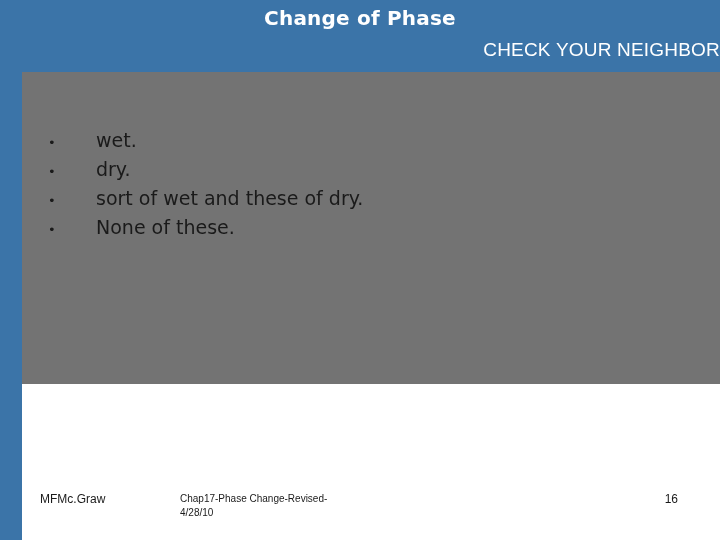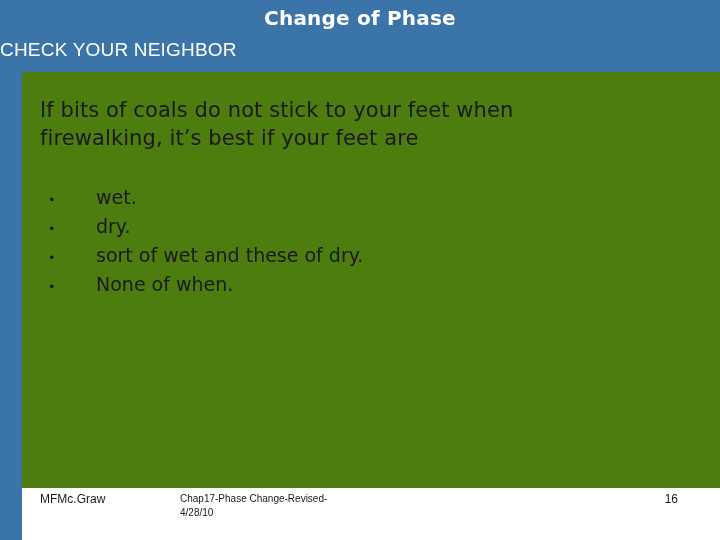--- a/index.html
+++ b/index.html
@@ -9,22 +9,22 @@
   body {
     width: 720px;
     height: 540px;
     background: #ffffff;
     font-family: "DejaVu Sans", sans-serif;
     overflow: hidden;
   }
   .slide {
     position: relative;
     width: 720px;
-    height: 488px;
-    background: #4d7c0f;
+    height: 384px;
+    background: #737373;
     box-sizing: border-box;
   }
   .header-band {
     position: absolute;
     left: 0;
     top: 0;
     width: 720px;
     height: 72px;
     background: #3b74a8;
   }
@@ -38,21 +38,21 @@
     font-family: "DejaVu Sans", sans-serif;
     font-size: 20px;
     font-weight: bold;
     letter-spacing: 0.2px;
   }
   .header-subtitle {
     position: absolute;
     left: 0;
     top: 39px;
     width: 720px;
-    text-align: left;
+    text-align: right;
     color: #ffffff;
     font-family: "Liberation Sans", sans-serif;
     font-size: 19px;
     font-weight: normal;
     letter-spacing: 0.2px;
   }
   .left-rail {
     position: absolute;
     left: 0;
     top: 72px;
@@ -138,42 +138,41 @@
   <div class="header-band"></div>
 
   <div class="header-title">Change of Phase</div>
 
   <div class="header-subtitle">CHECK YOUR NEIGHBOR</div>
 
   <div class="left-rail"></div>
 
   <div class="content">
 
-    <div class="question">If bits of coals do not stick to your feet when firewalking, it’s best if your feet are</div>
 
     <div class="choices">
 
       <div class="choice-row">
         <span class="bullet">•</span>
         <span class="choice-text">wet.</span>
       </div>
 
       <div class="choice-row">
         <span class="bullet">•</span>
         <span class="choice-text">dry.</span>
       </div>
 
       <div class="choice-row">
         <span class="bullet">•</span>
         <span class="choice-text">sort of wet and these of dry.</span>
       </div>
 
       <div class="choice-row">
         <span class="bullet">•</span>
-        <span class="choice-text">None of when.</span>
+        <span class="choice-text">None of these.</span>
       </div>
 
     </div>
   </div>
 
   <div class="footer">
     <div class="footer-left">MFMc.Graw</div>
     <div class="footer-center">
       <div>Chap17-Phase Change-Revised-</div>
       <div>4/28/10</div>

